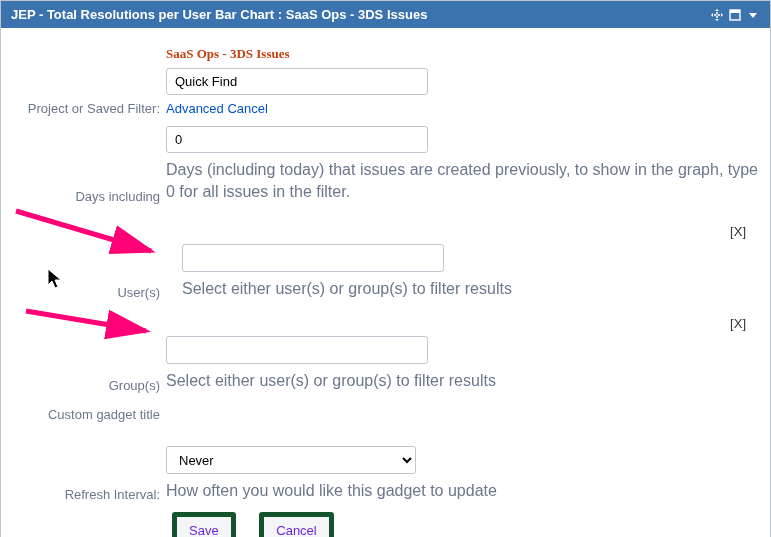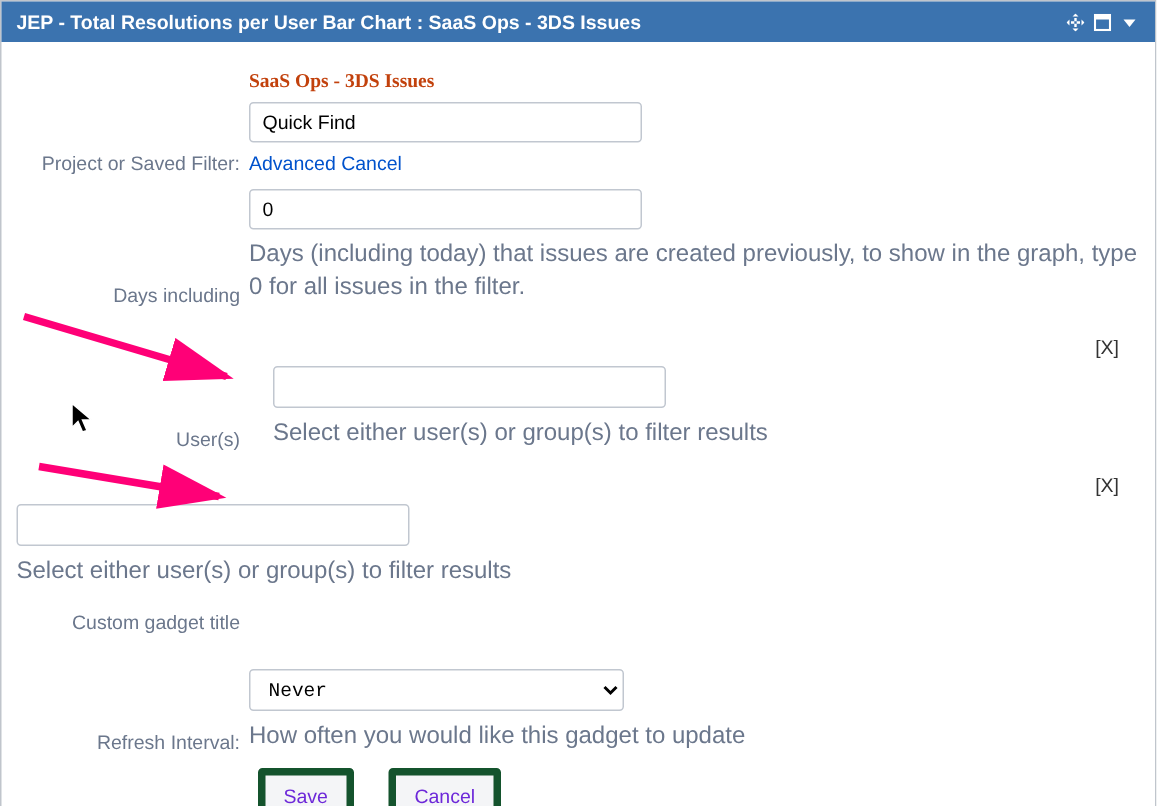--- a/index.html
+++ b/index.html
@@ -63,21 +63,20 @@
   .wide-input {
     width: 398px;
     height: 28px;
     border: 1px solid #c1c7d0;
     border-radius: 0;
   }
   select {
     width: 250px;
     height: 28px;
     appearance: menulist;
-    font-family: Liberation Mono, monospace;
   }
   .help-text {
     color: #6b778c;
     font-size: 16px;
     margin-top: 6px;
     line-height: 1.4;
   }
   .link {
     color: #0052cc;
     cursor: pointer;
@@ -169,20 +168,21 @@
       <div class="form-field">
         <span class="clear-x">[X]</span>
         <div style="margin-top:20px;">
           <input type="text" class="wide-input" value="" style="">
         </div>
         <div class="help-text">Select either user(s) or group(s) to filter results</div>
       </div>
     </div>
 
     <div class="form-row" style="margin-top:16px;">
+      <div class="form-label">Group(s)</div>
       <div class="form-field">
         <span class="clear-x">[X]</span>
         <div style="margin-top:20px;">
           <input type="text" class="wide-input" value="" style="">
         </div>
         <div class="help-text">Select either user(s) or group(s) to filter results</div>
       </div>
     </div>
 
     <div class="form-row" style="margin-top:0;gap:37px;">

